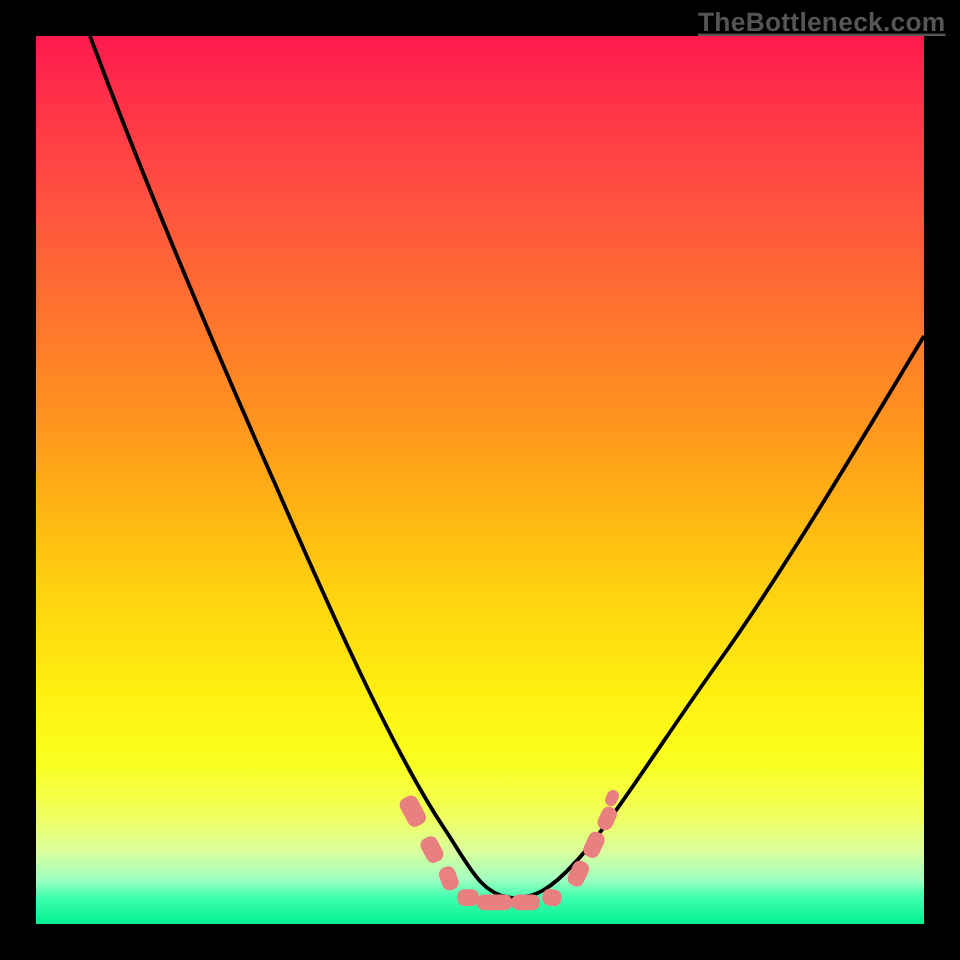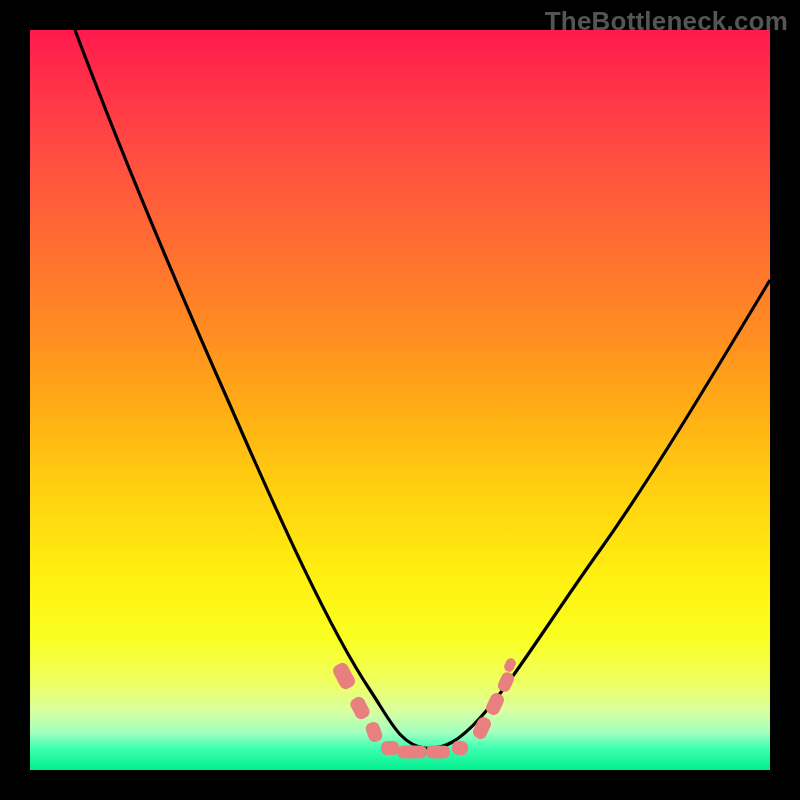--- a/index.html
+++ b/index.html
@@ -32,25 +32,26 @@
       #a0ffc0 95%,
       #40ffb0 97%,
       #00f090 100%
     );
   }
   .watermark {
     position: absolute;
     top: 6px;
     right: 12px;
     font-family: Arial, Helvetica, sans-serif;
-    font-size: 26px;
+    font-size: 22px;
     font-weight: 600;
     color: #555;
     letter-spacing: 0.2px;
     pointer-events: none;
+    text-decoration: underline;
   }
   svg.curve {
     position: absolute;
     inset: 0;
     width: 100%;
     height: 100%;
   }
   .marker {
     position: absolute;
     background: #e98080;

